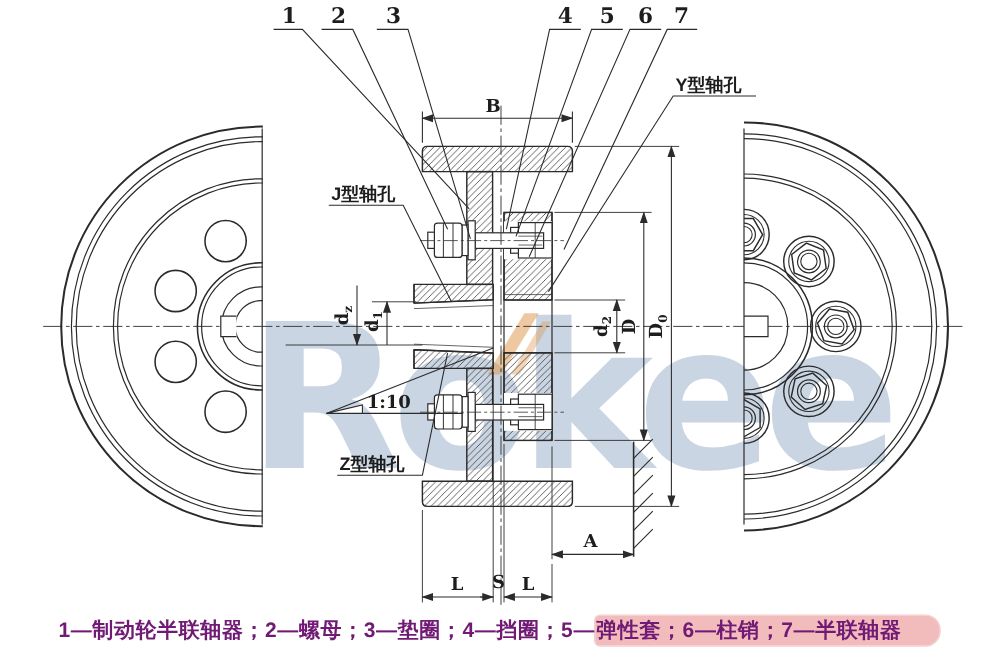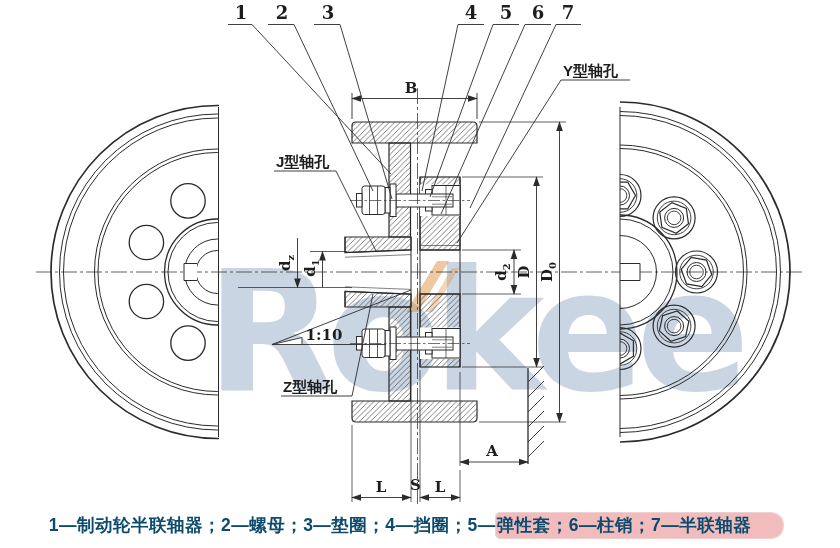--- a/index.html
+++ b/index.html
@@ -1,20 +1,20 @@
 <!DOCTYPE html>
 <html><head>
 <meta charset="utf-8">
 <style>
   html,body{margin:0;padding:0;background:#ffffff;}
   .stage{position:relative;width:840px;height:548px;background:#fff;overflow:hidden;
          font-family:"Liberation Sans", sans-serif;}
   svg{position:absolute;left:0;top:0;}
   .caption{position:absolute;left:0;top:513px;width:832px;text-align:center;
-           font-weight:700;font-size:17.5px;color:#0c4a6e;letter-spacing:.5px;white-space:nowrap;}
+           font-weight:700;font-size:17.5px;color:#701a75;letter-spacing:.5px;white-space:nowrap;}
   .caption .hl{background:#f2bcbc;border-radius:4px 12px 12px 4px;
                padding:2px 32px 3px 1px;box-shadow:0 0 0 1px rgba(226,148,148,.45);}
   text{user-select:none;}
   .dimtxt{font-family:"DejaVu Serif", serif;font-weight:700;font-size:15px;fill:#1d1d1d;}
   .numtxt{font-family:"DejaVu Serif", serif;font-weight:700;font-size:18px;fill:#1d1d1d;}
   .cjk{font-family:"Liberation Sans", sans-serif;font-weight:700;font-size:15px;fill:#1d1d1d;}
   .wm{font-family:"DejaVu Sans", sans-serif;font-weight:700;}
 </style>
 </head>
 <body>

